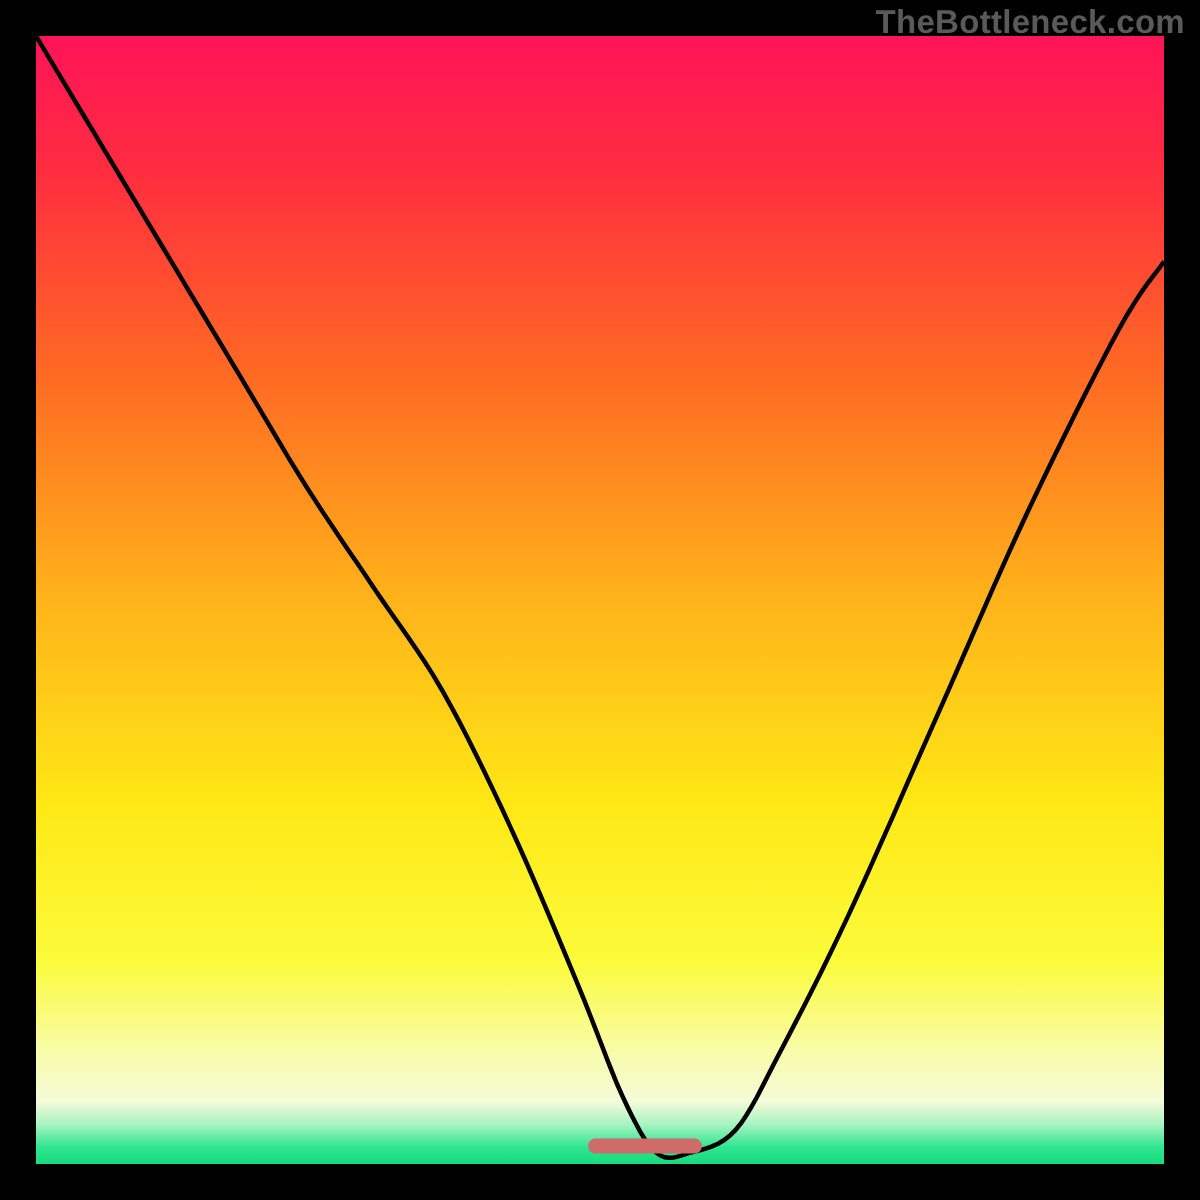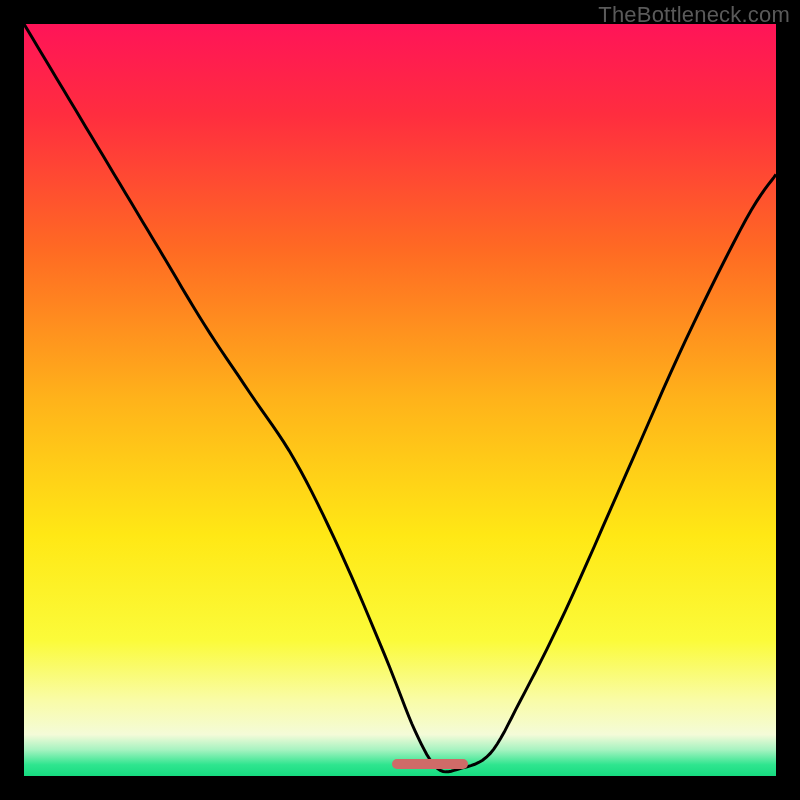--- a/index.html
+++ b/index.html
@@ -33,21 +33,21 @@
     top: 0;
     width: 100%;
     height: 100%;
   }
   .watermark {
     position: absolute;
     top: 2px;
     right: 10px;
     color: #5a5a5a;
     font-size: 22px;
-    font-weight: 400;
+    font-weight: 700;
     letter-spacing: 0.2px;
   }
   svg.curve {
     position: absolute;
     left: 0;
     top: 0;
     width: 100%;
     height: 100%;
   }
   .marker {

